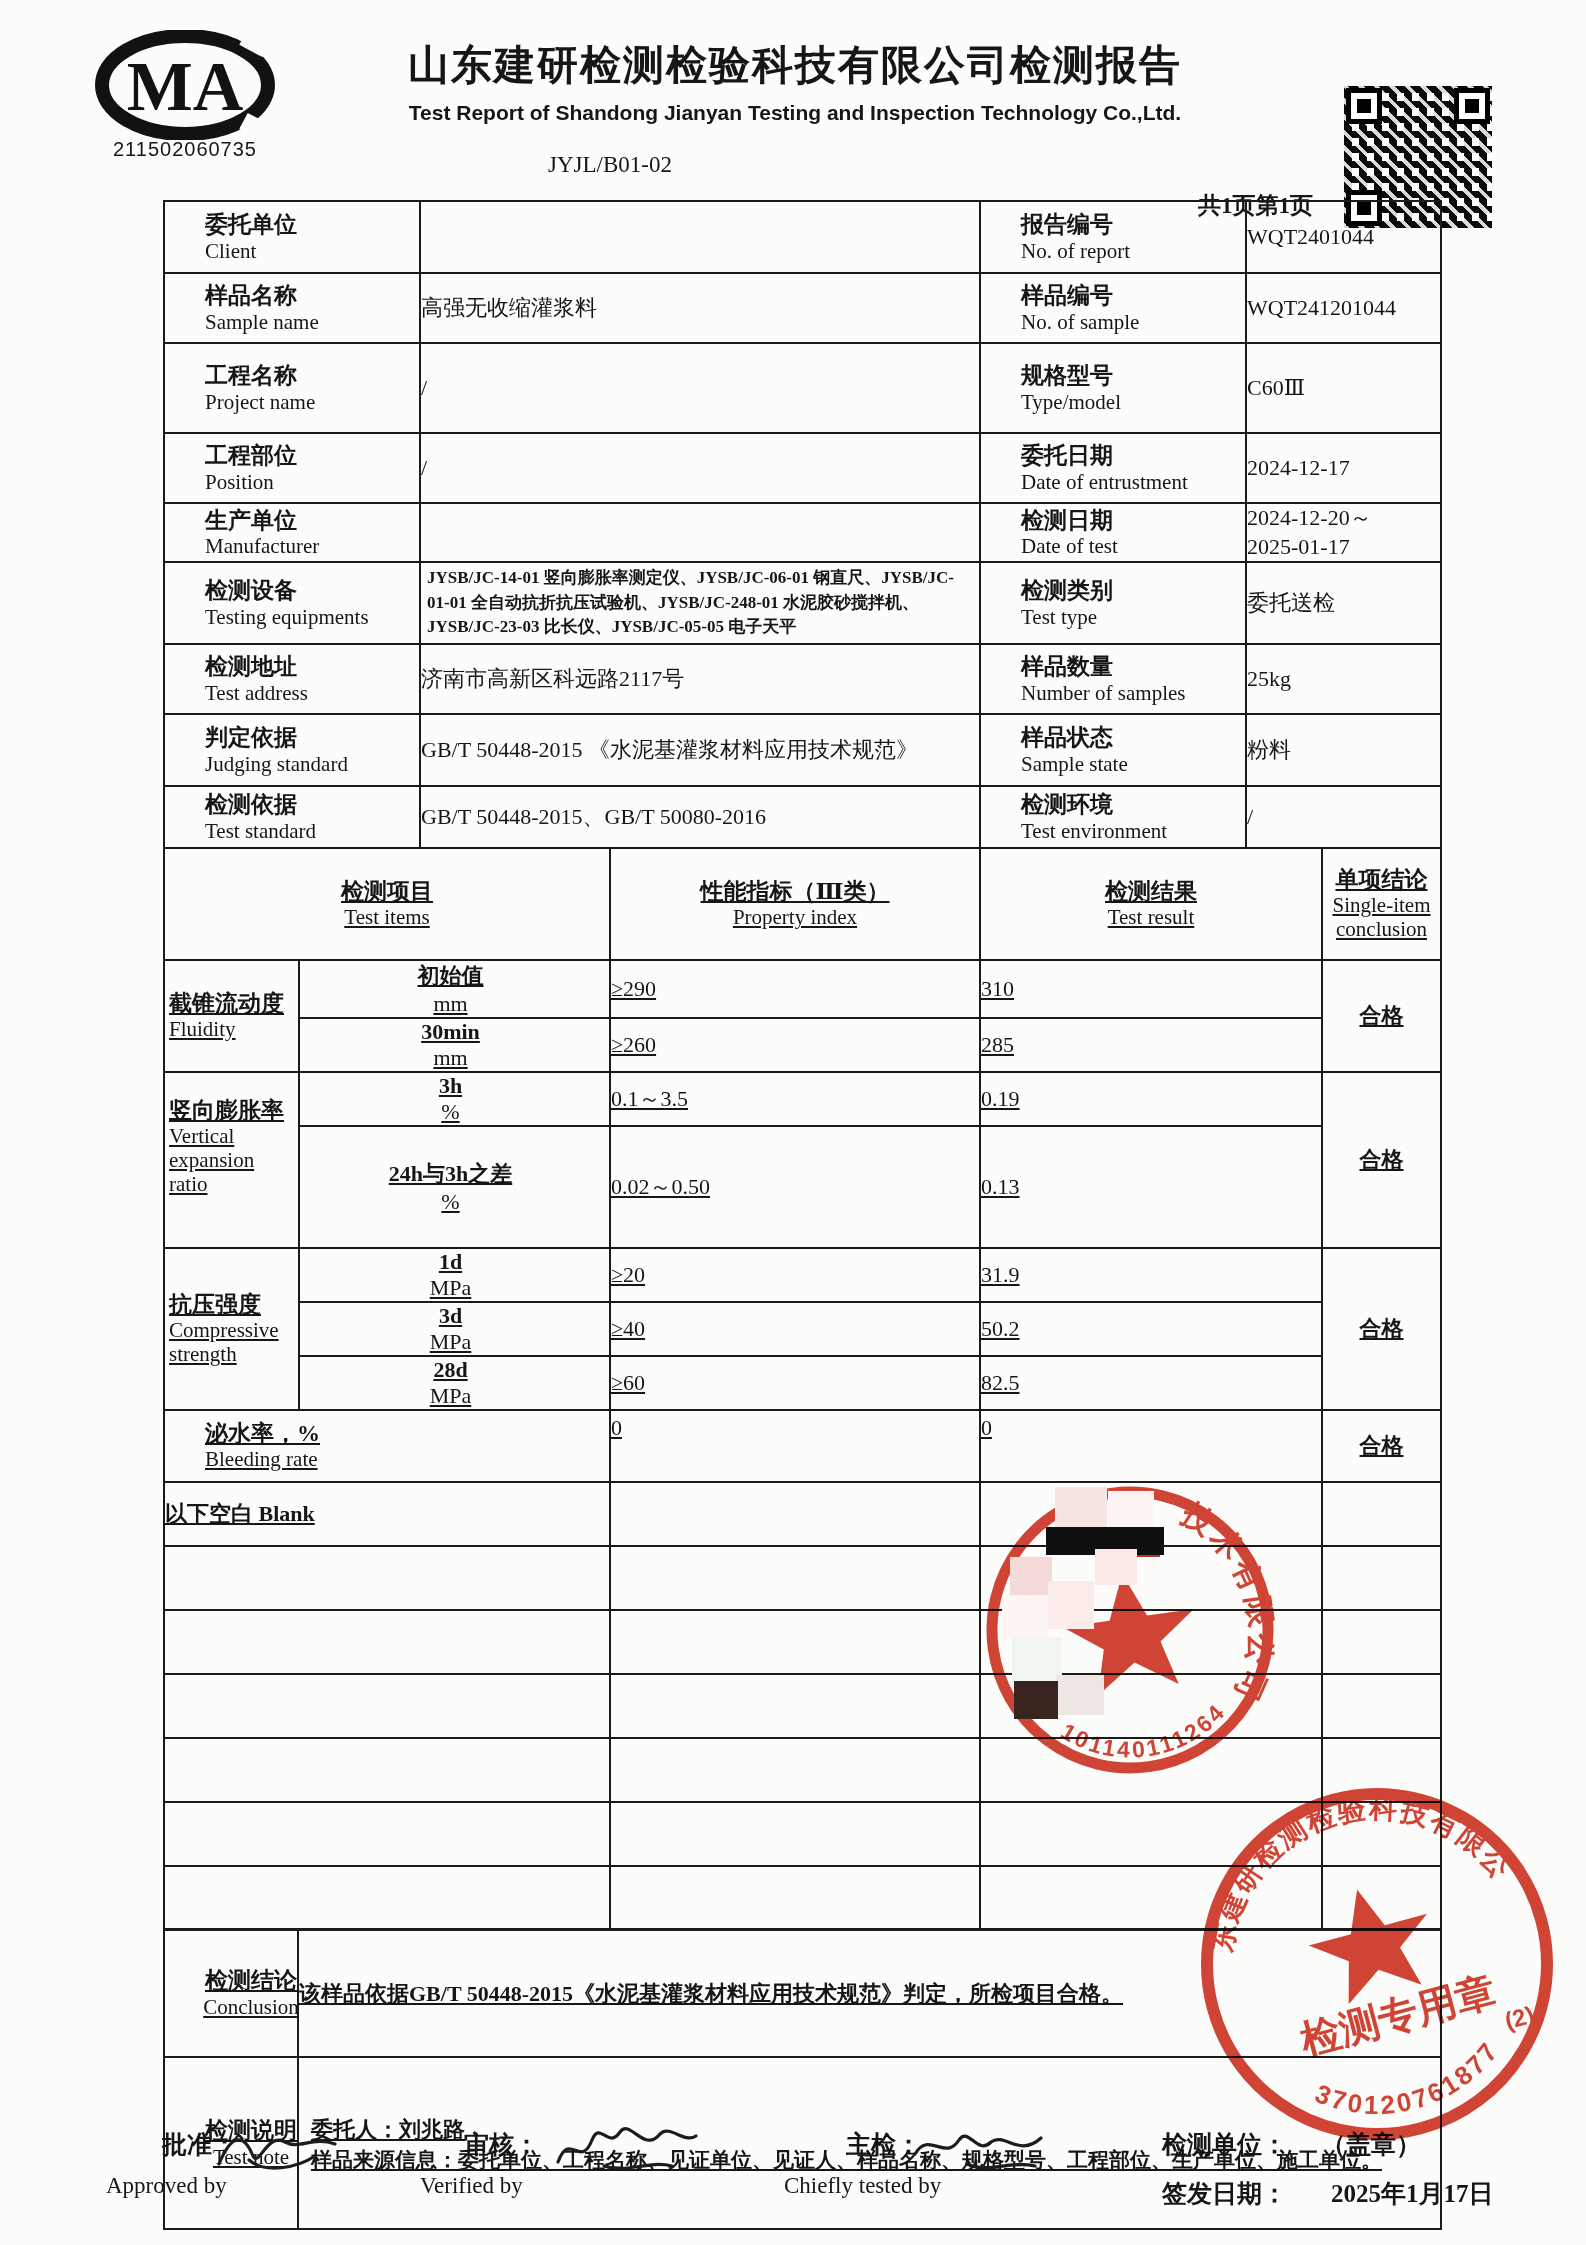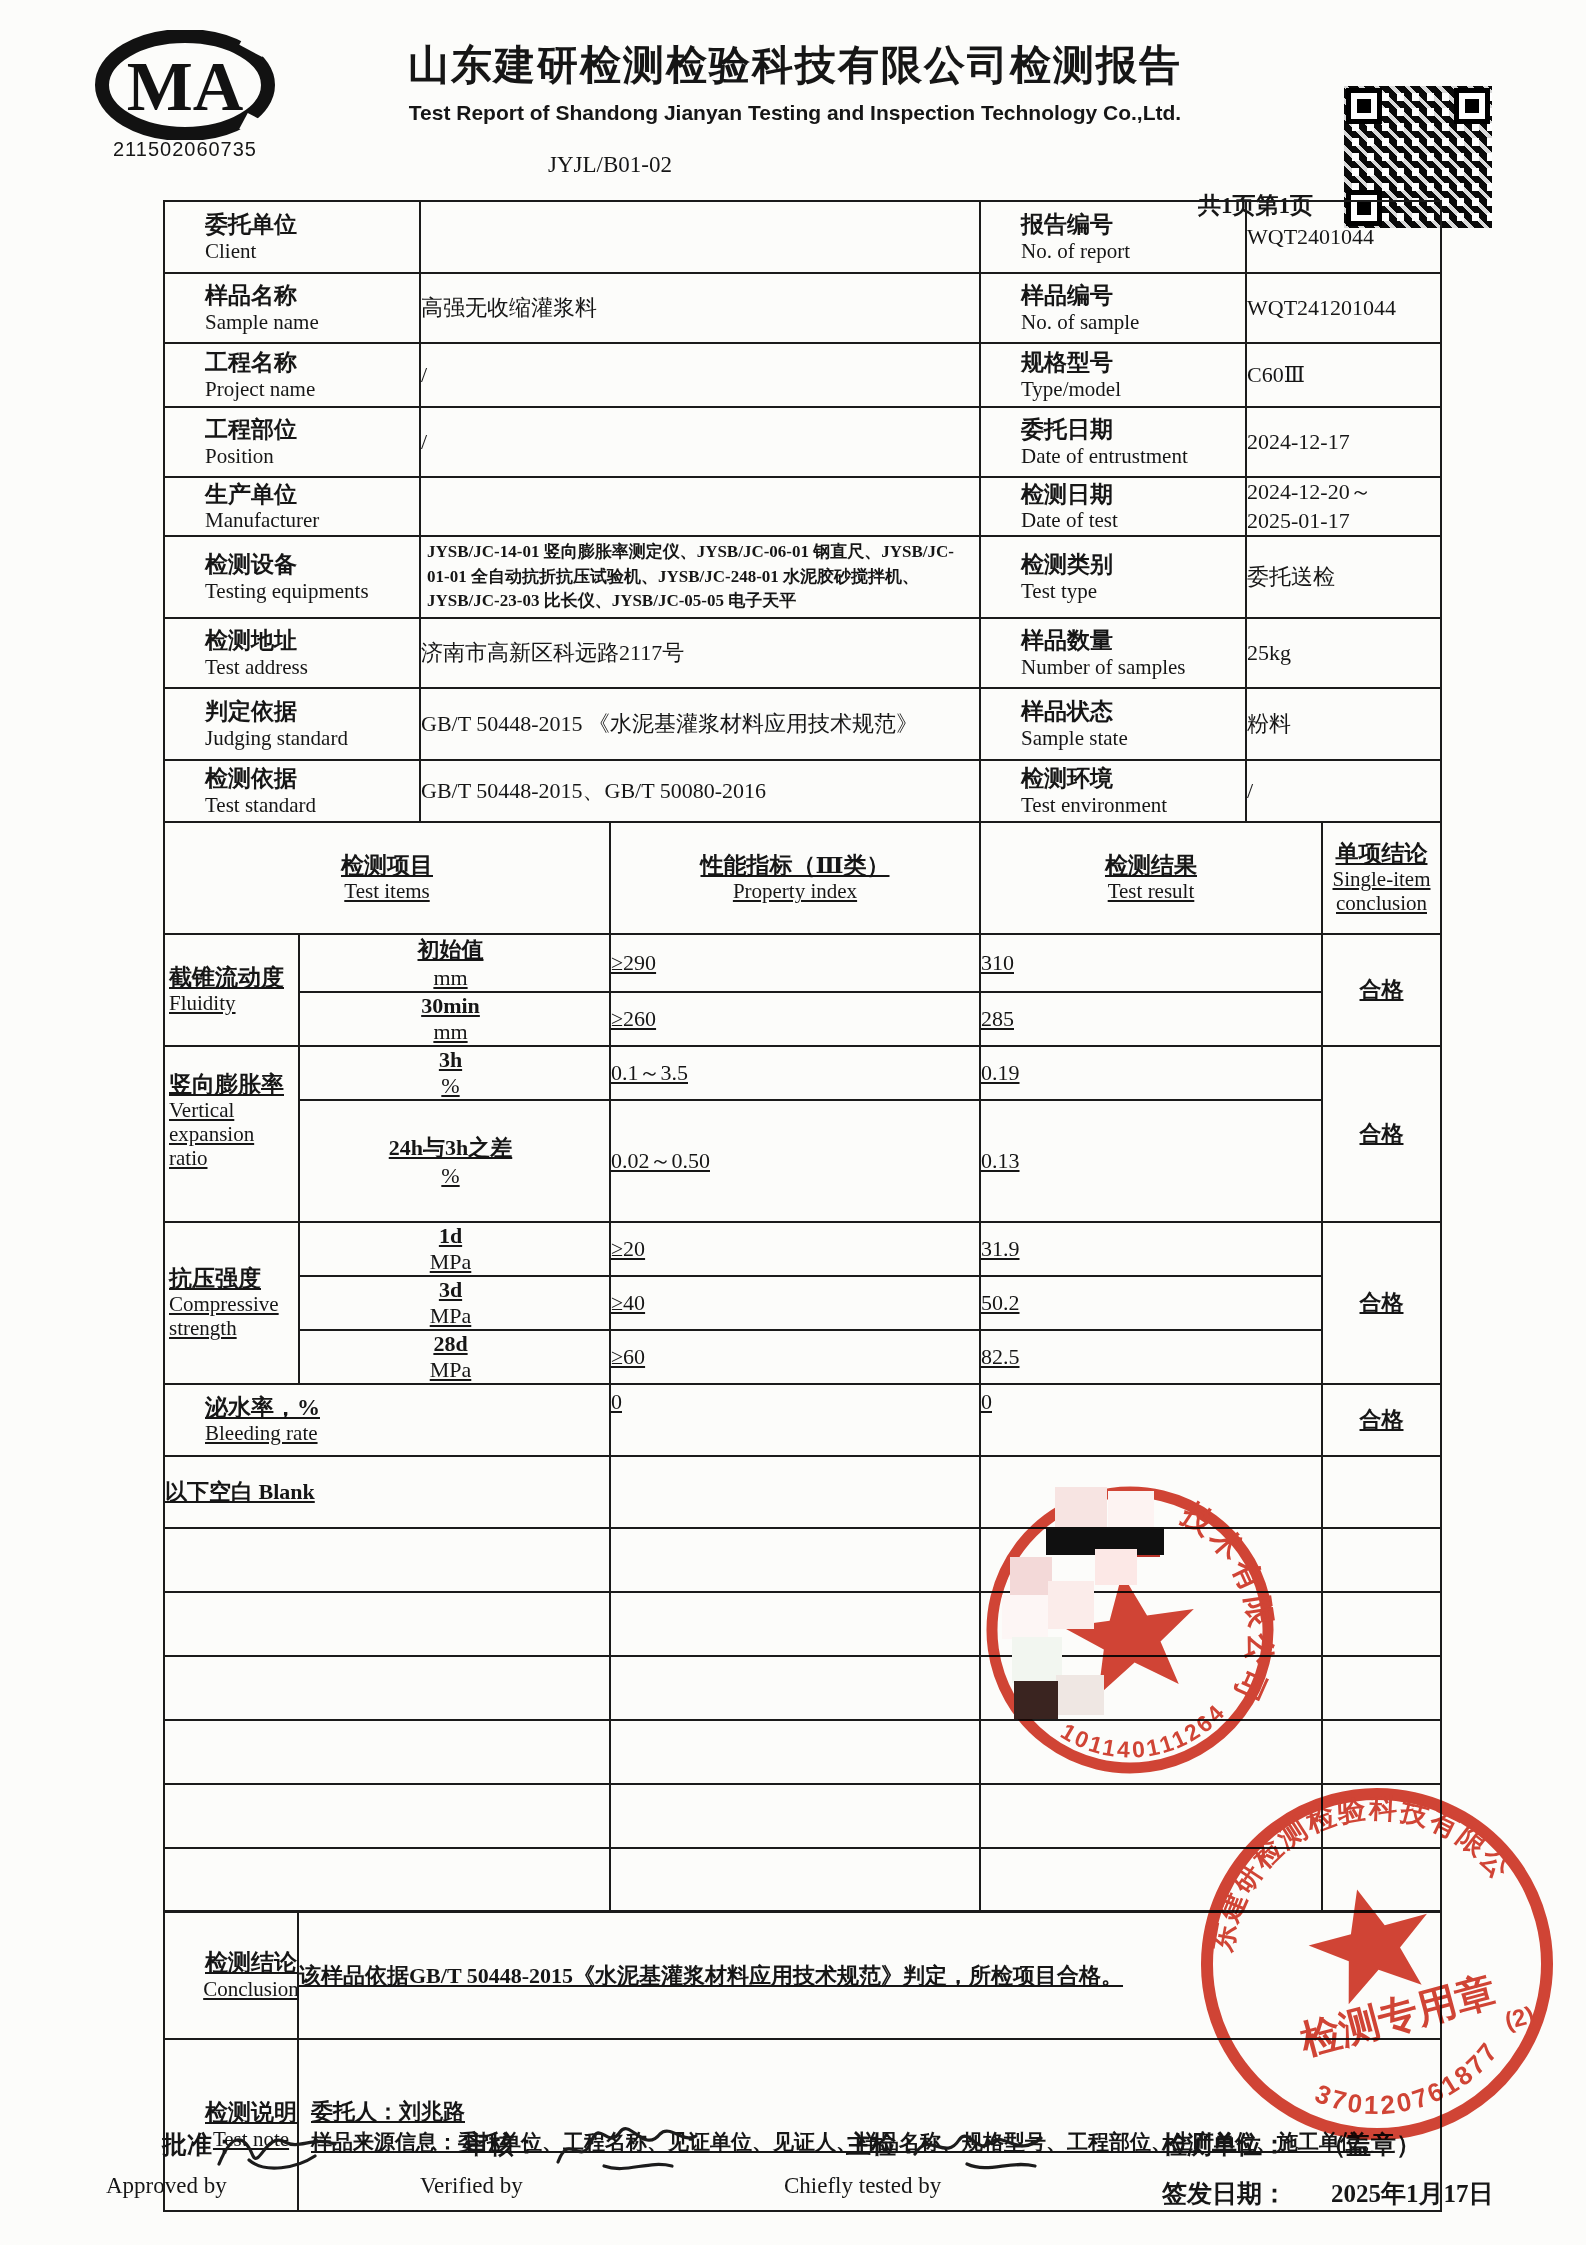--- a/index.html
+++ b/index.html
@@ -122,21 +122,21 @@
             </td>
         <td class="val">高强无收缩灌浆料</td>
         <td class="lab">
               <div class="in">
                 <span class="zh">样品编号</span>
                 <span class="en">No. of sample</span>
               </div>
             </td>
         <td class="val">WQT241201044</td>
       </tr>
-      <tr style="height:64px">
+      <tr style="height:90px">
         <td class="lab">
               <div class="in">
                 <span class="zh">工程名称</span>
                 <span class="en">Project name</span>
               </div>
             </td>
         <td class="val">/</td>
         <td class="lab">
               <div class="in">
                 <span class="zh">规格型号</span>
@@ -377,21 +377,21 @@
         <td colspan="2" class="lab">
               <div class="in">
                 <span class="zh">泌水率，%</span>
                 <span class="en">Bleeding rate</span>
               </div>
             </td>
         <td class="num" style="vertical-align:top;padding-top:4px">0</td>
         <td class="num" style="vertical-align:top;padding-top:4px">0</td>
         <td class="ok">合格</td>
       </tr>
-      <tr style="height:72px">
+      <tr style="height:64px">
         <td colspan="2" class="blankcell">以下空白 Blank</td>
         <td></td>
         <td></td>
         <td></td>
       </tr>
       <tr style="height:64px">
             <td colspan="2"></td>
             <td></td>
             <td></td>
             <td></td>

